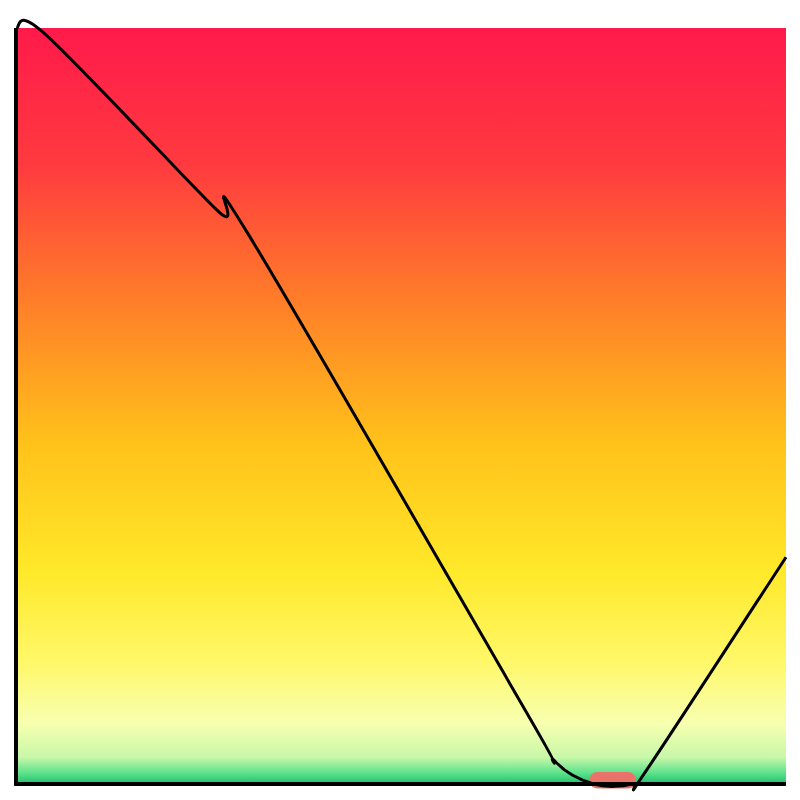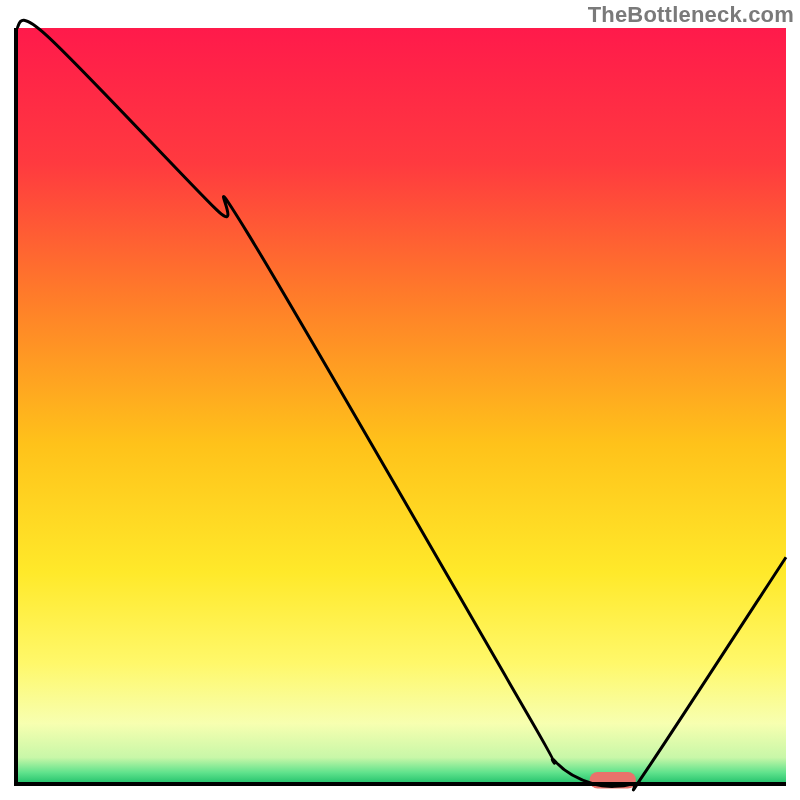--- a/index.html
+++ b/index.html
@@ -23,21 +23,20 @@
     font-weight: 600;
     color: #7a7a7a;
     letter-spacing: 0.2px;
   }
   svg { display: block; }
 </style>
 </head>
 <body>
 
 <div id="stage">
-  <div id="watermark">TheBottleneck.com</div>
 
   <svg id="chart-svg" width="800" height="800" viewBox="0 0 800 800">
     <defs>
       <linearGradient id="bg-grad" x1="0" y1="0" x2="0" y2="1">
           <stop offset="0%" stop-color="#ff1a4b"></stop>
           <stop offset="18%" stop-color="#ff3a3f"></stop>
           <stop offset="35%" stop-color="#ff7a2a"></stop>
           <stop offset="55.00000000000001%" stop-color="#ffc21a"></stop>
           <stop offset="72%" stop-color="#ffe92a"></stop>
           <stop offset="84%" stop-color="#fff86a"></stop>

